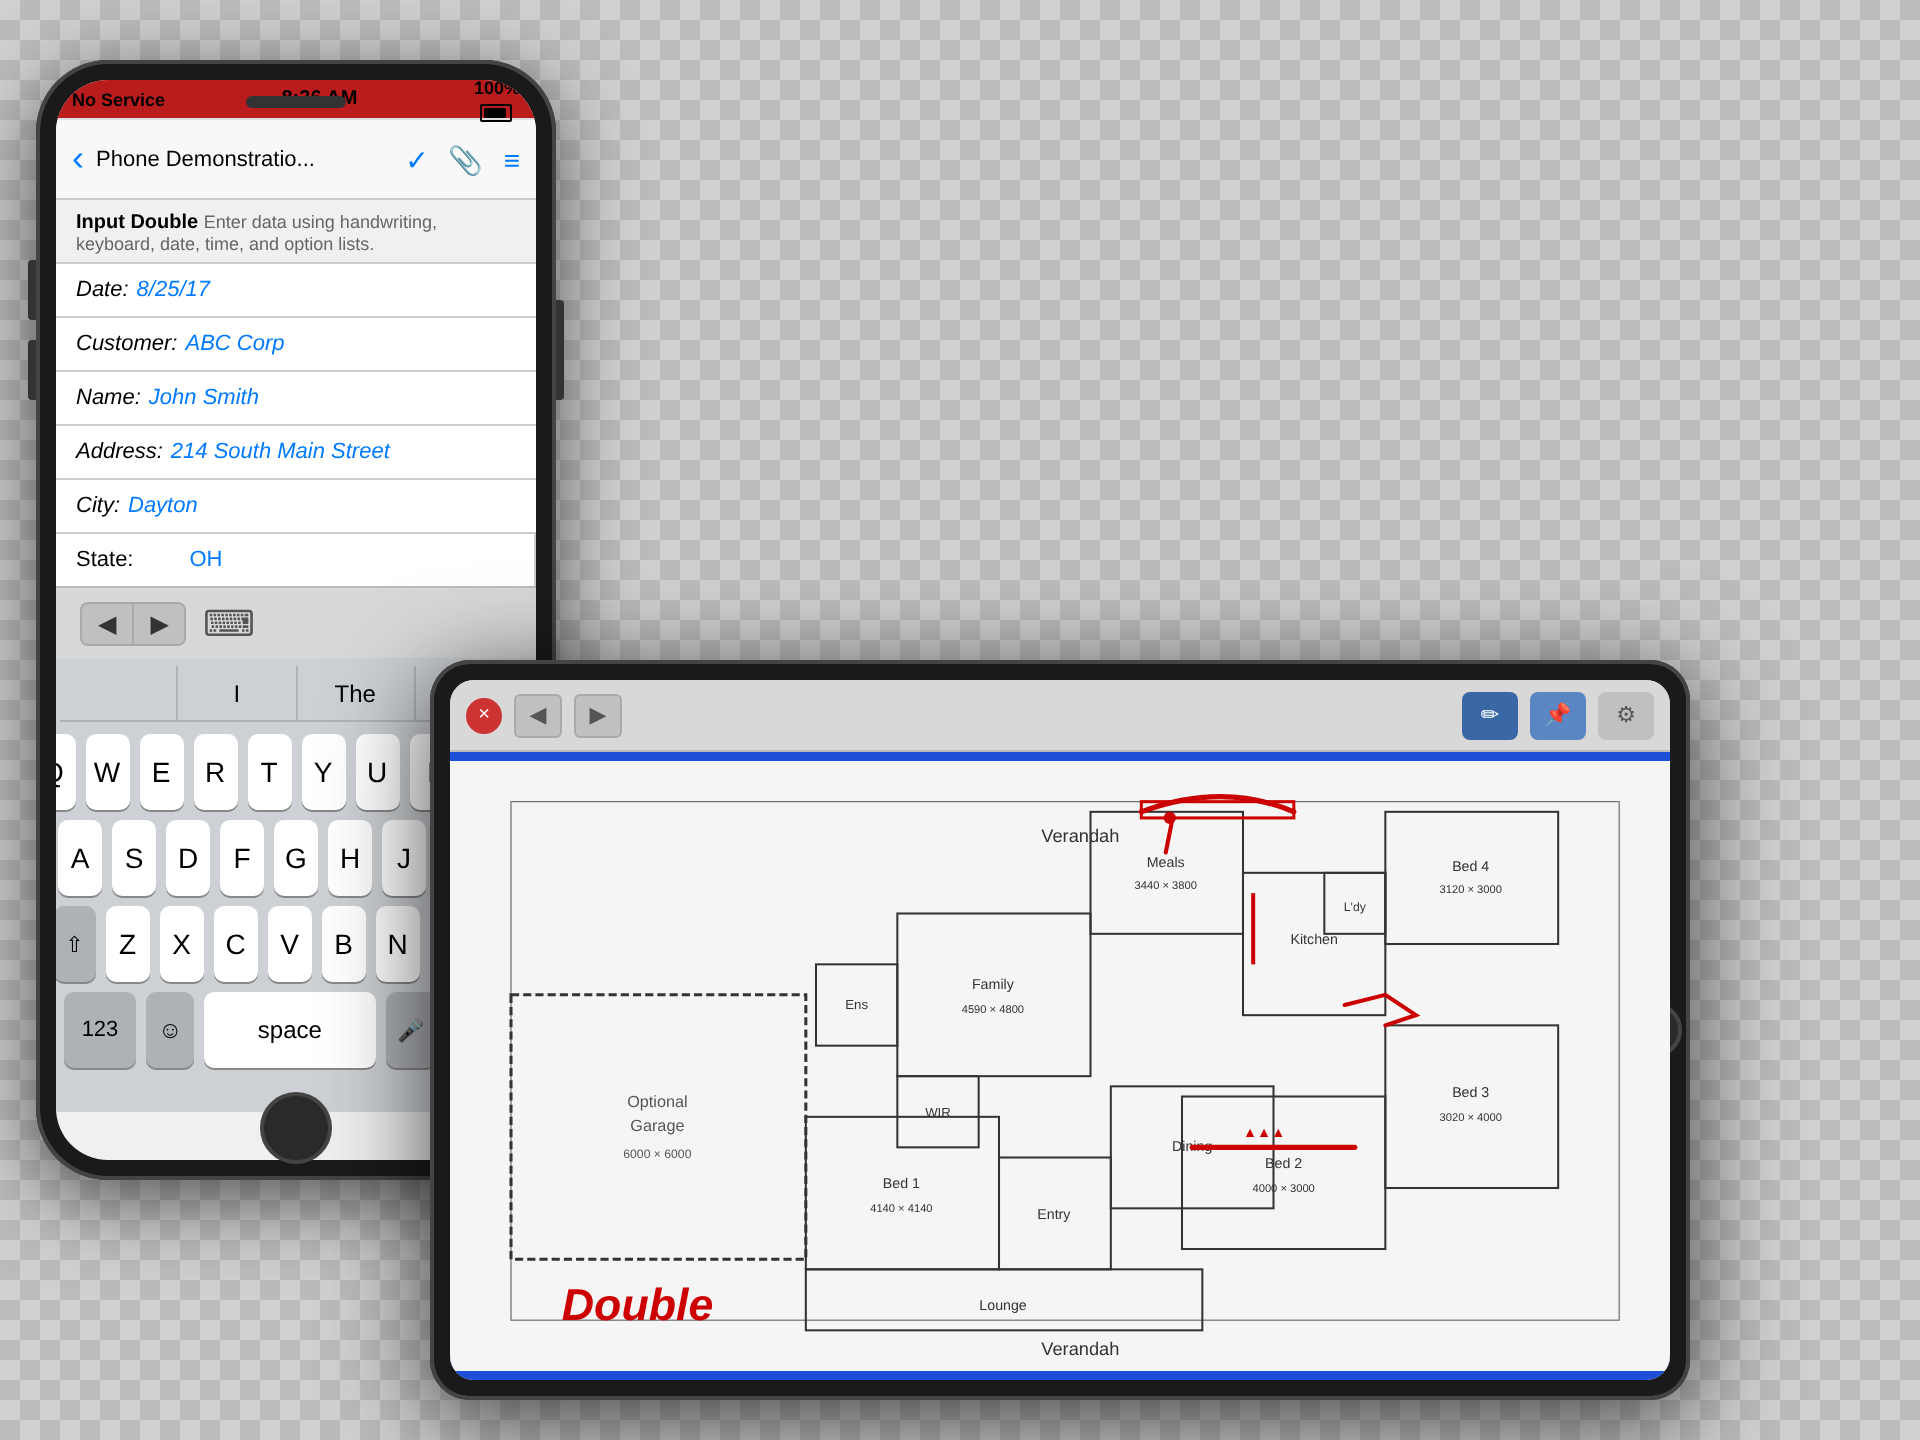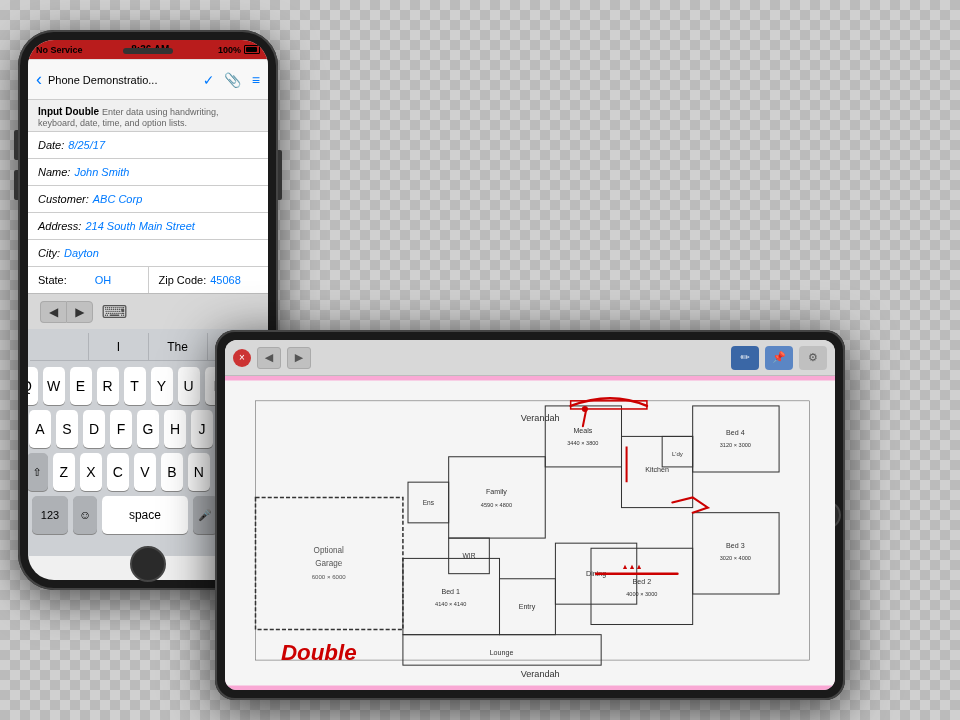--- a/index.html
+++ b/index.html
@@ -99,21 +99,21 @@
       align-items: center;
       justify-content: space-between;
       padding: 0 8px;
       font-size: 9px;
       color: #000;
       font-weight: 600;
       border-bottom: 1px solid #e0e0e0;
     }
     .status-bar .status-left { font-size: 9px; }
     .status-bar .status-center { font-size: 10px; font-weight: 700; }
-    .status-bar .status-right { display: flex; align-items: center; gap: 3px; font-size: 9px; }
+    .status-bar .status-right { display: flex; align-items: center; gap: 3px; font-size: 9px; flex-direction: column; }
     .battery-icon {
       display: inline-block;
       width: 16px;
       height: 9px;
       border: 1px solid #000;
       border-radius: 1px;
       position: relative;
       overflow: hidden;
     }
     .battery-icon::after {
@@ -439,21 +439,21 @@
     .tablet-tool-btn.active {
       background: #3a67a6;
     }
     .tablet-tool-btn.gray {
       background: #c0c0c0;
       color: #555;
     }
     
     .floorplan-area {
       flex: 1;
-      background: #f9a8d4;
+      background: #1d4ed8;
       position: relative;
       overflow: hidden;
     }
     .floorplan-svg {
       width: 100%;
       height: 100%;
     }
   </style>
 </head>
 <body>
@@ -493,43 +493,39 @@
     <div class="form-section-header">
       <span>Input Double</span>
       <span class="form-section-sub">Enter data using handwriting, keyboard, date, time, and option lists.</span>
     </div>
 
     <div class="form-row">
       <span class="form-label">Date:</span>
       <span class="form-value">8/25/17</span>
     </div>
     <div class="form-row">
+      <span class="form-label">Customer:</span>
+      <span class="form-value">ABC Corp</span>
+    </div>
+    <div class="form-row">
       <span class="form-label">Name:</span>
       <span class="form-value">John Smith</span>
-    </div>
-    <div class="form-row">
-      <span class="form-label">Customer:</span>
-      <span class="form-value">ABC Corp</span>
     </div>
     <div class="form-row">
       <span class="form-label">Address:</span>
       <span class="form-value">214 South Main Street</span>
     </div>
     <div class="form-row">
       <span class="form-label">City:</span>
       <span class="form-value">Dayton</span>
     </div>
     <div class="form-row-split">
       <div class="form-row-half">
         <span class="form-label">State:</span>
         <span class="form-value">OH</span>
-      </div>
-      <div class="form-row-half">
-        <span class="form-label">Zip Code:</span>
-        <span class="form-value">45068</span>
       </div>
     </div>
 
     <div class="toolbar-row">
       <div style="display:flex;align-items:center;gap:0;">
         <div class="toolbar-btn" style="border-radius:4px 0 0 4px;border-right:none;">
           <span>◀</span>
         </div>
         <div class="toolbar-btn" style="border-radius:0 4px 4px 0;">
           <span>▶</span>

